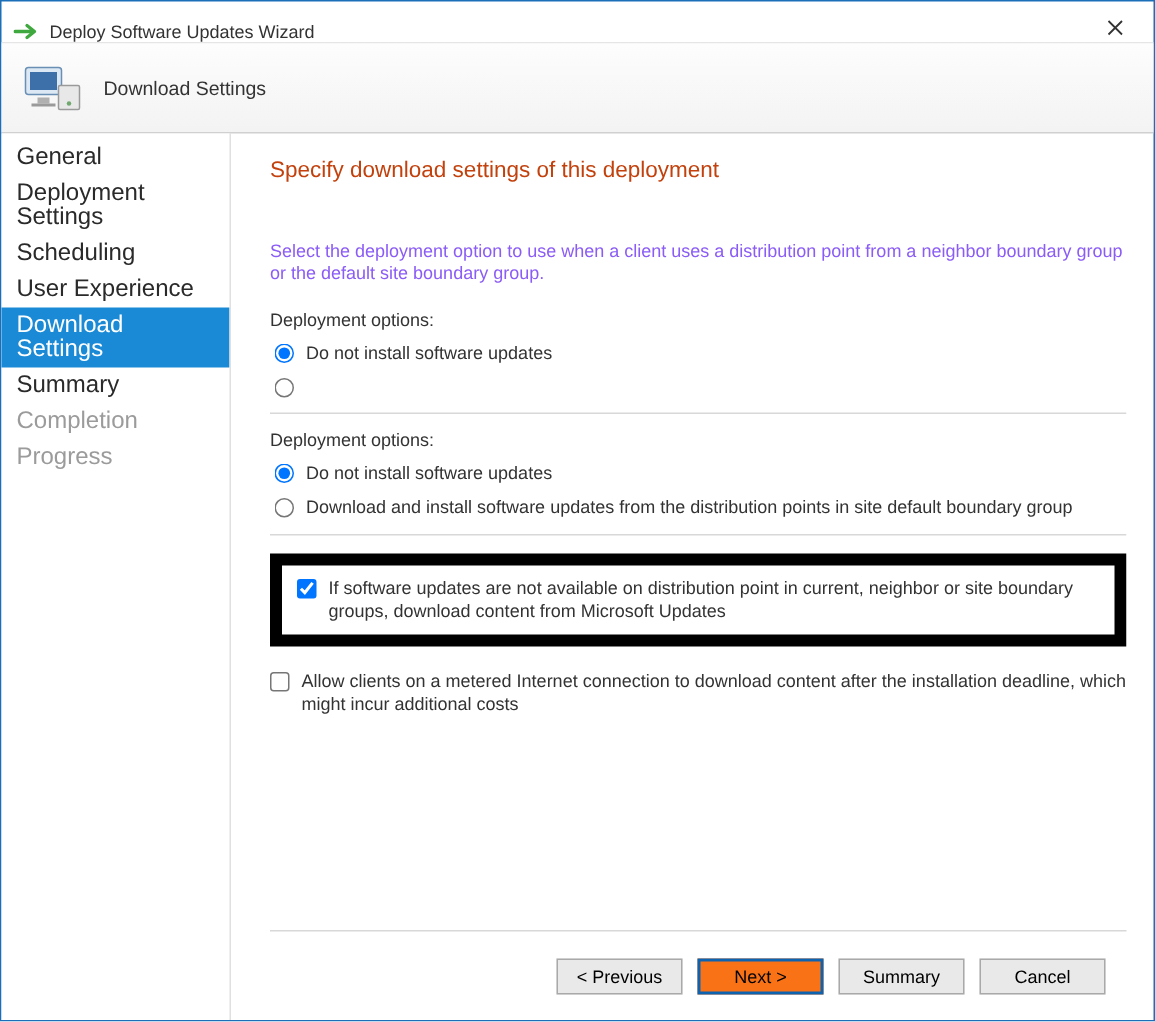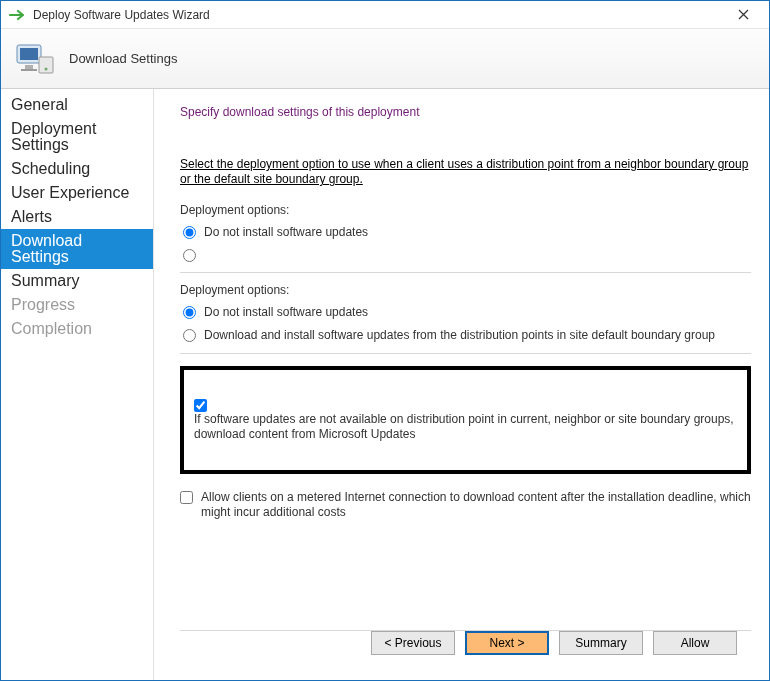--- a/index.html
+++ b/index.html
@@ -14,21 +14,21 @@
     width: 770px;
     height: 681px;
     border: 1px solid #1a6fb8;
     display: flex;
     flex-direction: column;
     background: #fff;
   }
   .titlebar {
     height: 28px;
     display: flex;
-    align-items: center;
+    align-items: flex-end;
     padding: 0 6px 0 8px;
     border-bottom: 1px solid #e5e5e5;
   }
   .titlebar .arrow {
     width: 18px; height: 14px; margin-right: 6px;
     display: flex; align-items: center; justify-content: center;
   }
   .titlebar .title { flex: 1; font-size: 12px; color: #333; }
   .titlebar .close {
     width: 40px; height: 20px; display:flex;align-items:center;justify-content:center;
@@ -79,69 +79,69 @@
     display: flex;
     flex-direction: column;
     min-height: 0;
     position: relative;
   }
   .main-content {
     flex: 1;
     overflow: hidden;
   }
   .main h2 {
-    color: #701a75;
+    color: #c2410c;
     font-weight: 400;
-    font-size: 12px;
+    font-size: 15px;
     margin: 4px 0 38px 0;
   }
-  .desc { color: #000000; line-height: 15px; margin-bottom: 16px; text-decoration: underline; }
+  .desc { color: #8b5cf6; line-height: 15px; margin-bottom: 16px; }
   .group-label { margin: 10px 0 8px 0; }
   .radio-row, .check-row {
     display: flex; align-items: flex-start;
     margin: 6px 0 8px 3px;
     line-height: 15px;
   }
   .radio-row input, .check-row input {
     margin: 1px 8px 0 0;
     width: 13px; height: 13px;
     flex-shrink: 0;
   }
   .check-row { margin-left: 0; }
   .check-row.boxed {
-    border: 4px solid #000000;
-    padding: 28px 10px;
+    border: 8px solid #000000;
+    padding: 8px 10px;
     margin: 12px 0 16px 0;
-    flex-direction: column;
   }
   hr.sep {
     border: none;
     border-top: 1px solid #d8d8d8;
     margin: 10px 0 10px 0;
   }
   .footer {
-    height: 50px;
+    height: 60px;
     border-top: 1px solid #d8d8d8;
     display: flex;
     justify-content: flex-end;
+    align-items: center;
     gap: 10px;
     padding: 0 14px;
   }
   .btn {
     min-width: 84px;
     height: 24px;
     border: 1px solid #a9a9a9;
     background: #e9e9e9;
     font-size: 12px;
     font-family: inherit;
     cursor: pointer;
   }
   .btn.primary {
     border: 2px solid #0e63b0;
-    background: #fdba74;
+    background: #f97316;
   }
 </style>
 </head>
 <body>
 
 <div class="window">
 
   <div class="titlebar">
     <span class="arrow">
       <svg width="18" height="12" viewBox="0 0 18 12">
@@ -170,25 +170,24 @@
     <span class="page-title">Download Settings</span>
   </div>
 
   <div class="body">
 
     <div class="sidebar">
       <div class="nav-item">General</div>
       <div class="nav-item">Deployment Settings</div>
       <div class="nav-item">Scheduling</div>
       <div class="nav-item">User Experience</div>
-      <div class="nav-item">Alerts</div>
       <div class="nav-item selected">Download Settings</div>
       <div class="nav-item">Summary</div>
+      <div class="nav-item disabled">Completion</div>
       <div class="nav-item disabled">Progress</div>
-      <div class="nav-item disabled">Completion</div>
     </div>
 
     <div class="main">
       <div class="main-content">
         <h2>Specify download settings of this deployment</h2>
 
         <div class="desc">Select the deployment option to use when a client uses a distribution point from a neighbor boundary group or the default site boundary group.</div>
         <div class="group-label">Deployment options:</div>
         <label class="radio-row">
           <input type="radio" name="g1" checked="" style="">
@@ -220,18 +219,18 @@
         <label class="check-row">
           <input type="checkbox" style="">
           <span>Allow clients on a metered Internet connection to download content after the installation deadline, which might incur additional costs</span>
         </label>
       </div>
 
       <div class="footer">
         <button class="btn">&lt; Previous</button>
         <button class="btn primary">Next &gt;</button>
         <button class="btn">Summary</button>
-        <button class="btn">Allow</button>
+        <button class="btn">Cancel</button>
       </div>
     </div>
 
   </div>
 </div>
 
 </body></html>

